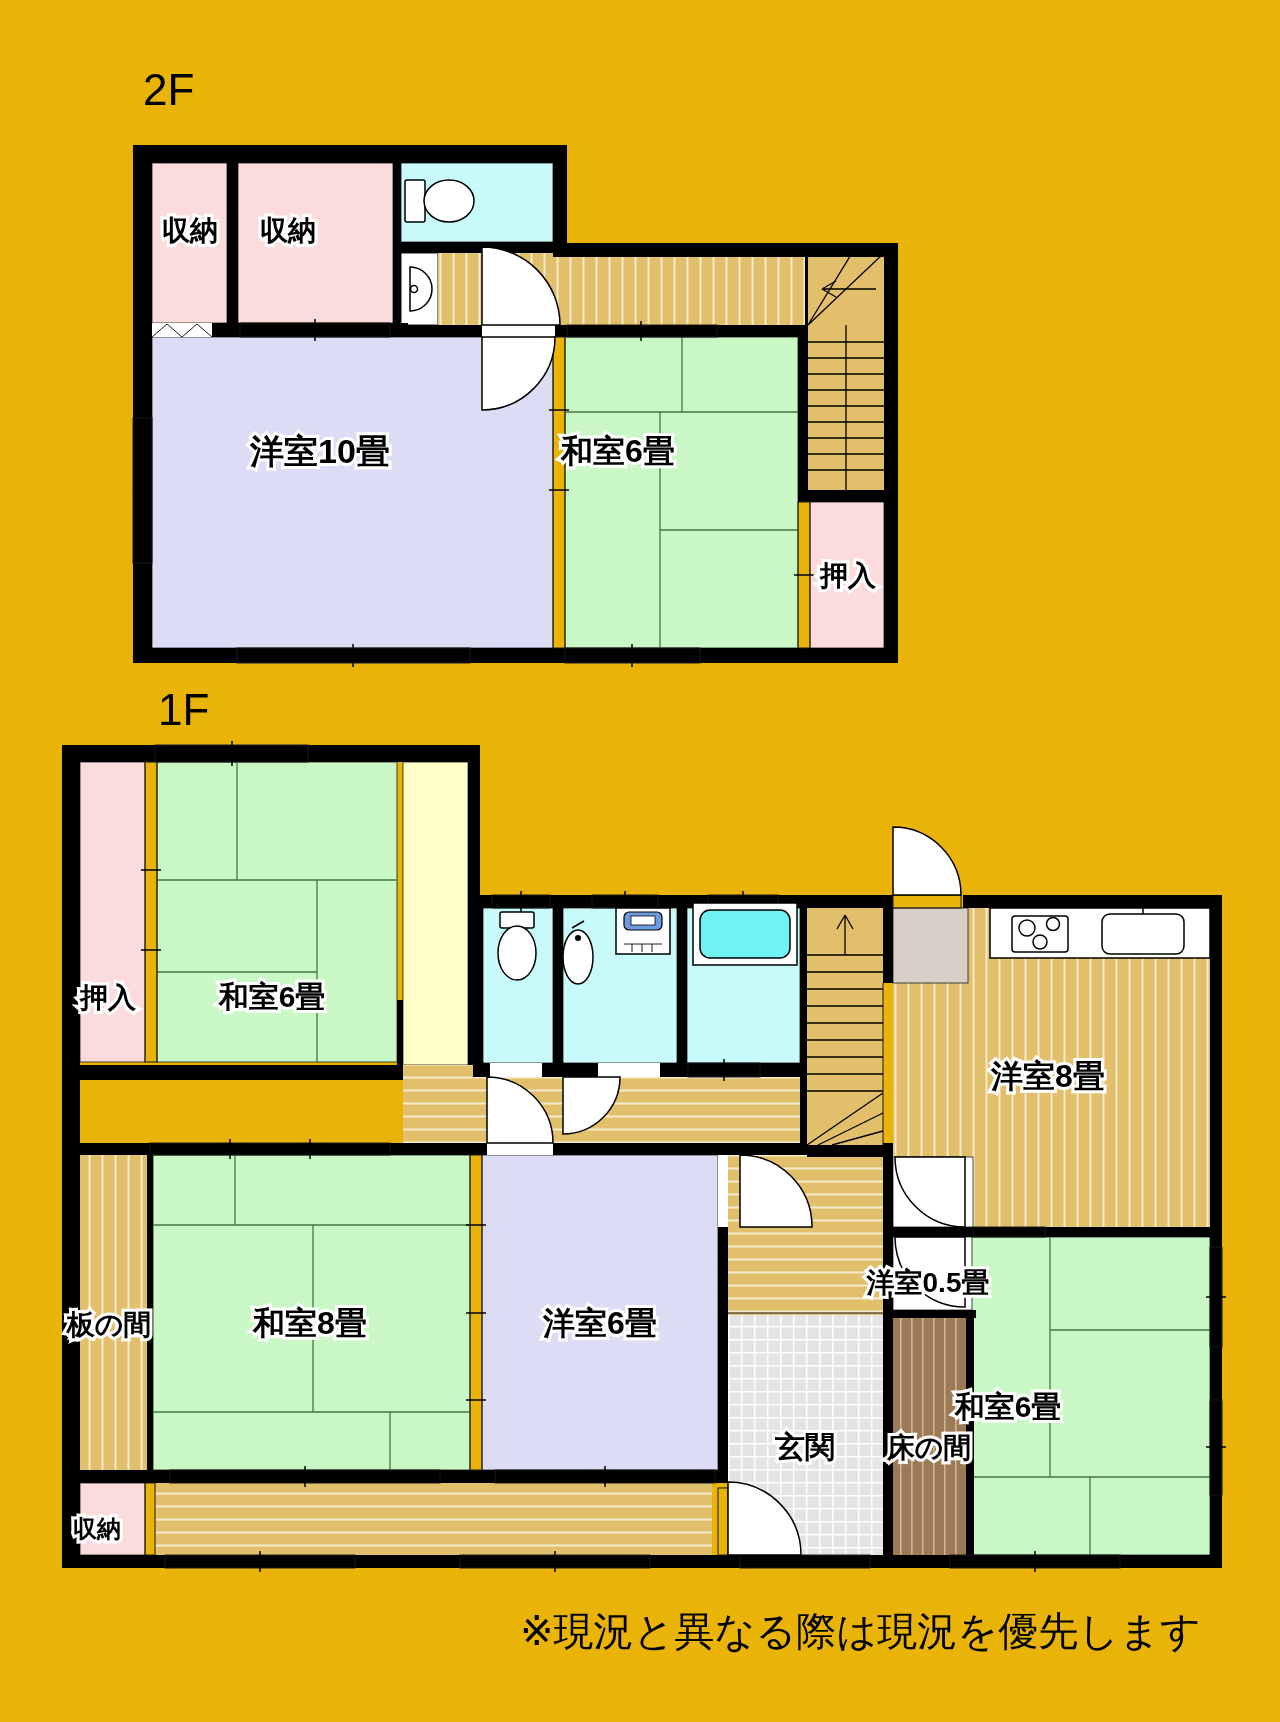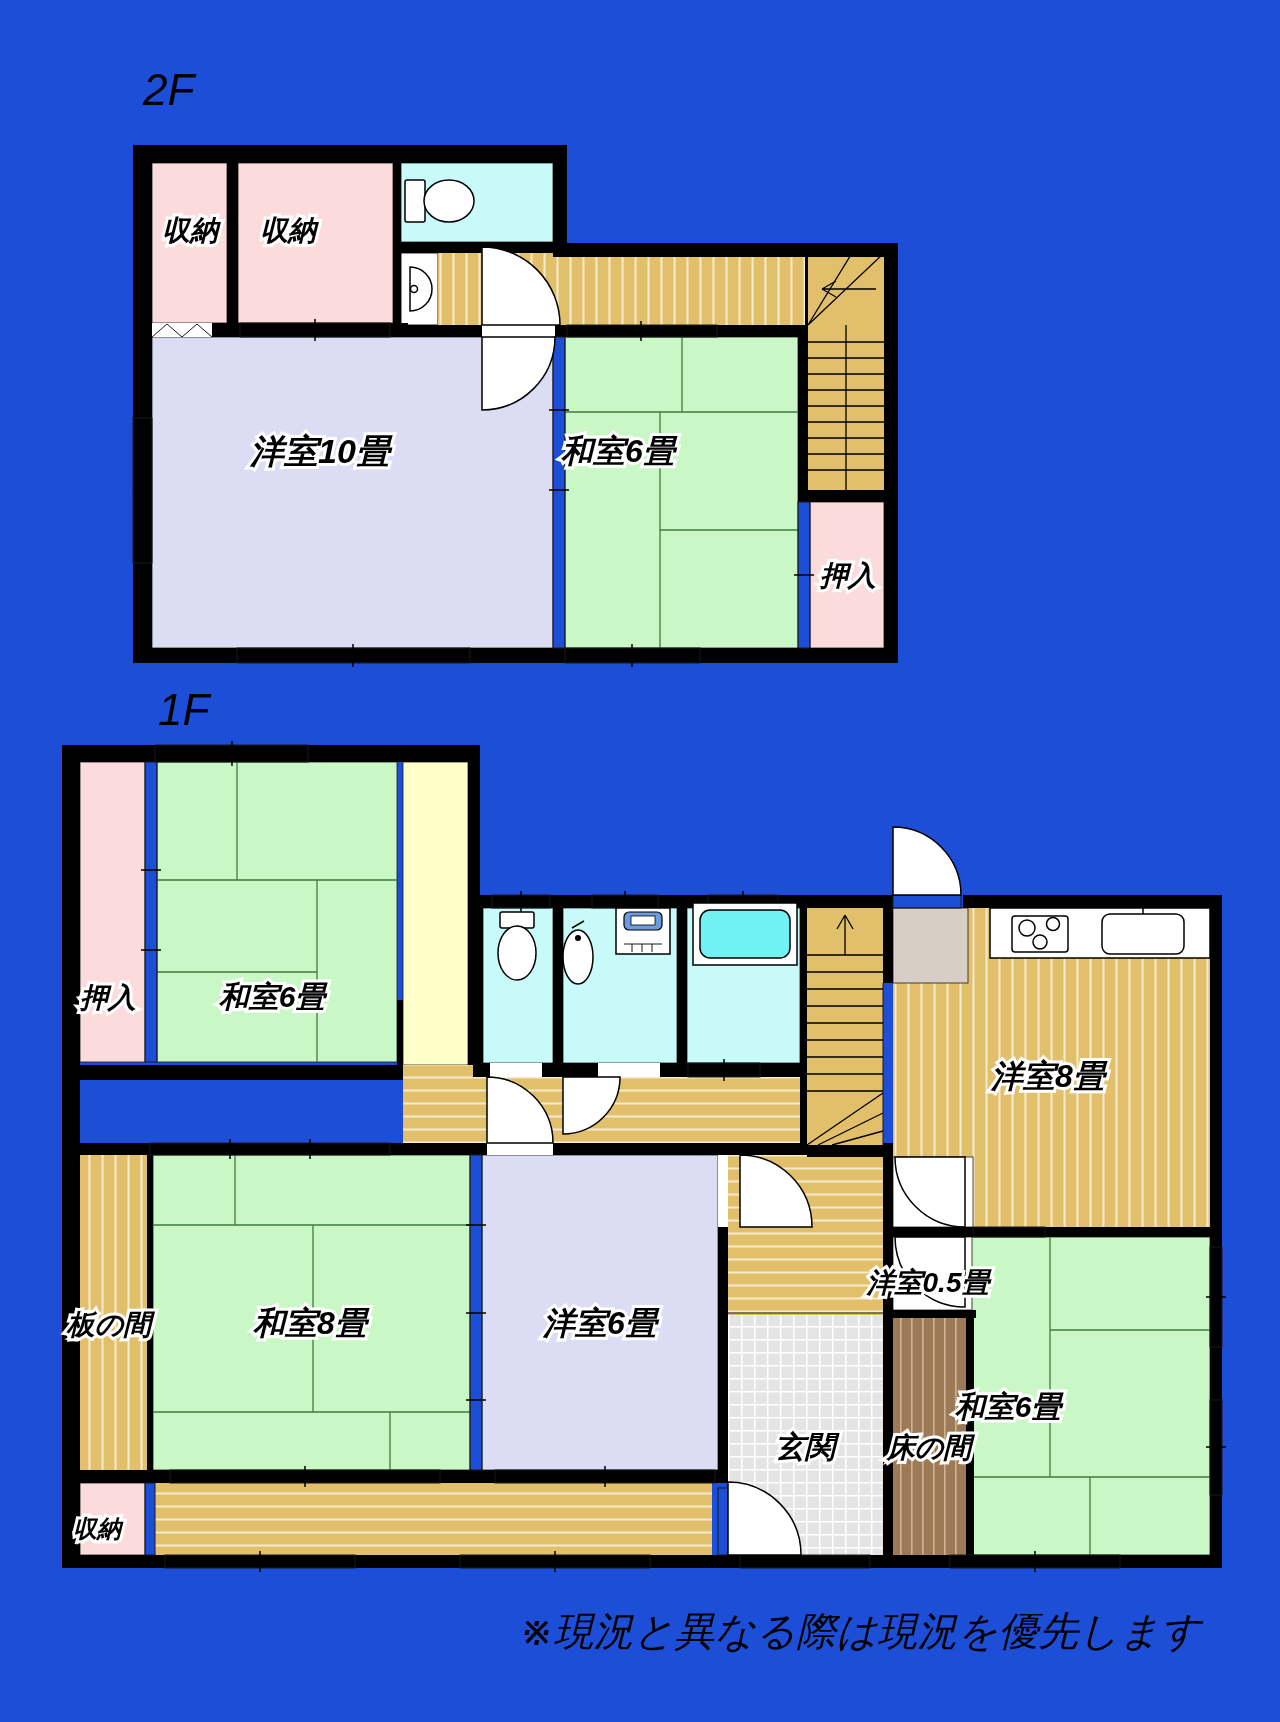--- a/index.html
+++ b/index.html
@@ -1,17 +1,17 @@
 <!DOCTYPE html>
 <html><head>
 <meta charset="utf-8">
 <style>
   html,body{margin:0;padding:0;background:#fff;}
-  .canvas{position:relative;width:1280px;height:1722px;background:#1d4ed8;overflow:hidden;
-          font-family:"Liberation Sans","DejaVu Sans",sans-serif;font-style:italic;}
+  .canvas{position:relative;width:1280px;height:1722px;background:#eab308;overflow:hidden;
+          font-family:"Liberation Sans","DejaVu Sans",sans-serif;}
   svg text{font-family:"Liberation Sans","DejaVu Sans",sans-serif;}
   .floor-label{font-size:44px;fill:#000;font-weight:500;}
   .room-label{font-weight:bold;fill:#000;stroke:#fff;stroke-width:6px;paint-order:stroke;
               text-anchor:middle;}
   .f34{font-size:34px;} .f32{font-size:32px;} .f30{font-size:30px;} .f28{font-size:28px;} .f24{font-size:24px;}
   .footer-note{font-size:40px;fill:#000;font-weight:500;}
   .w{fill:#000;}
   .thin{stroke:#1a1a1a;stroke-width:1;fill:none;}
   .tatami-line{stroke:#3f7a3f;stroke-width:1.3;fill:none;}
   .stair-line{stroke:#000;stroke-width:1.3;fill:none;}

